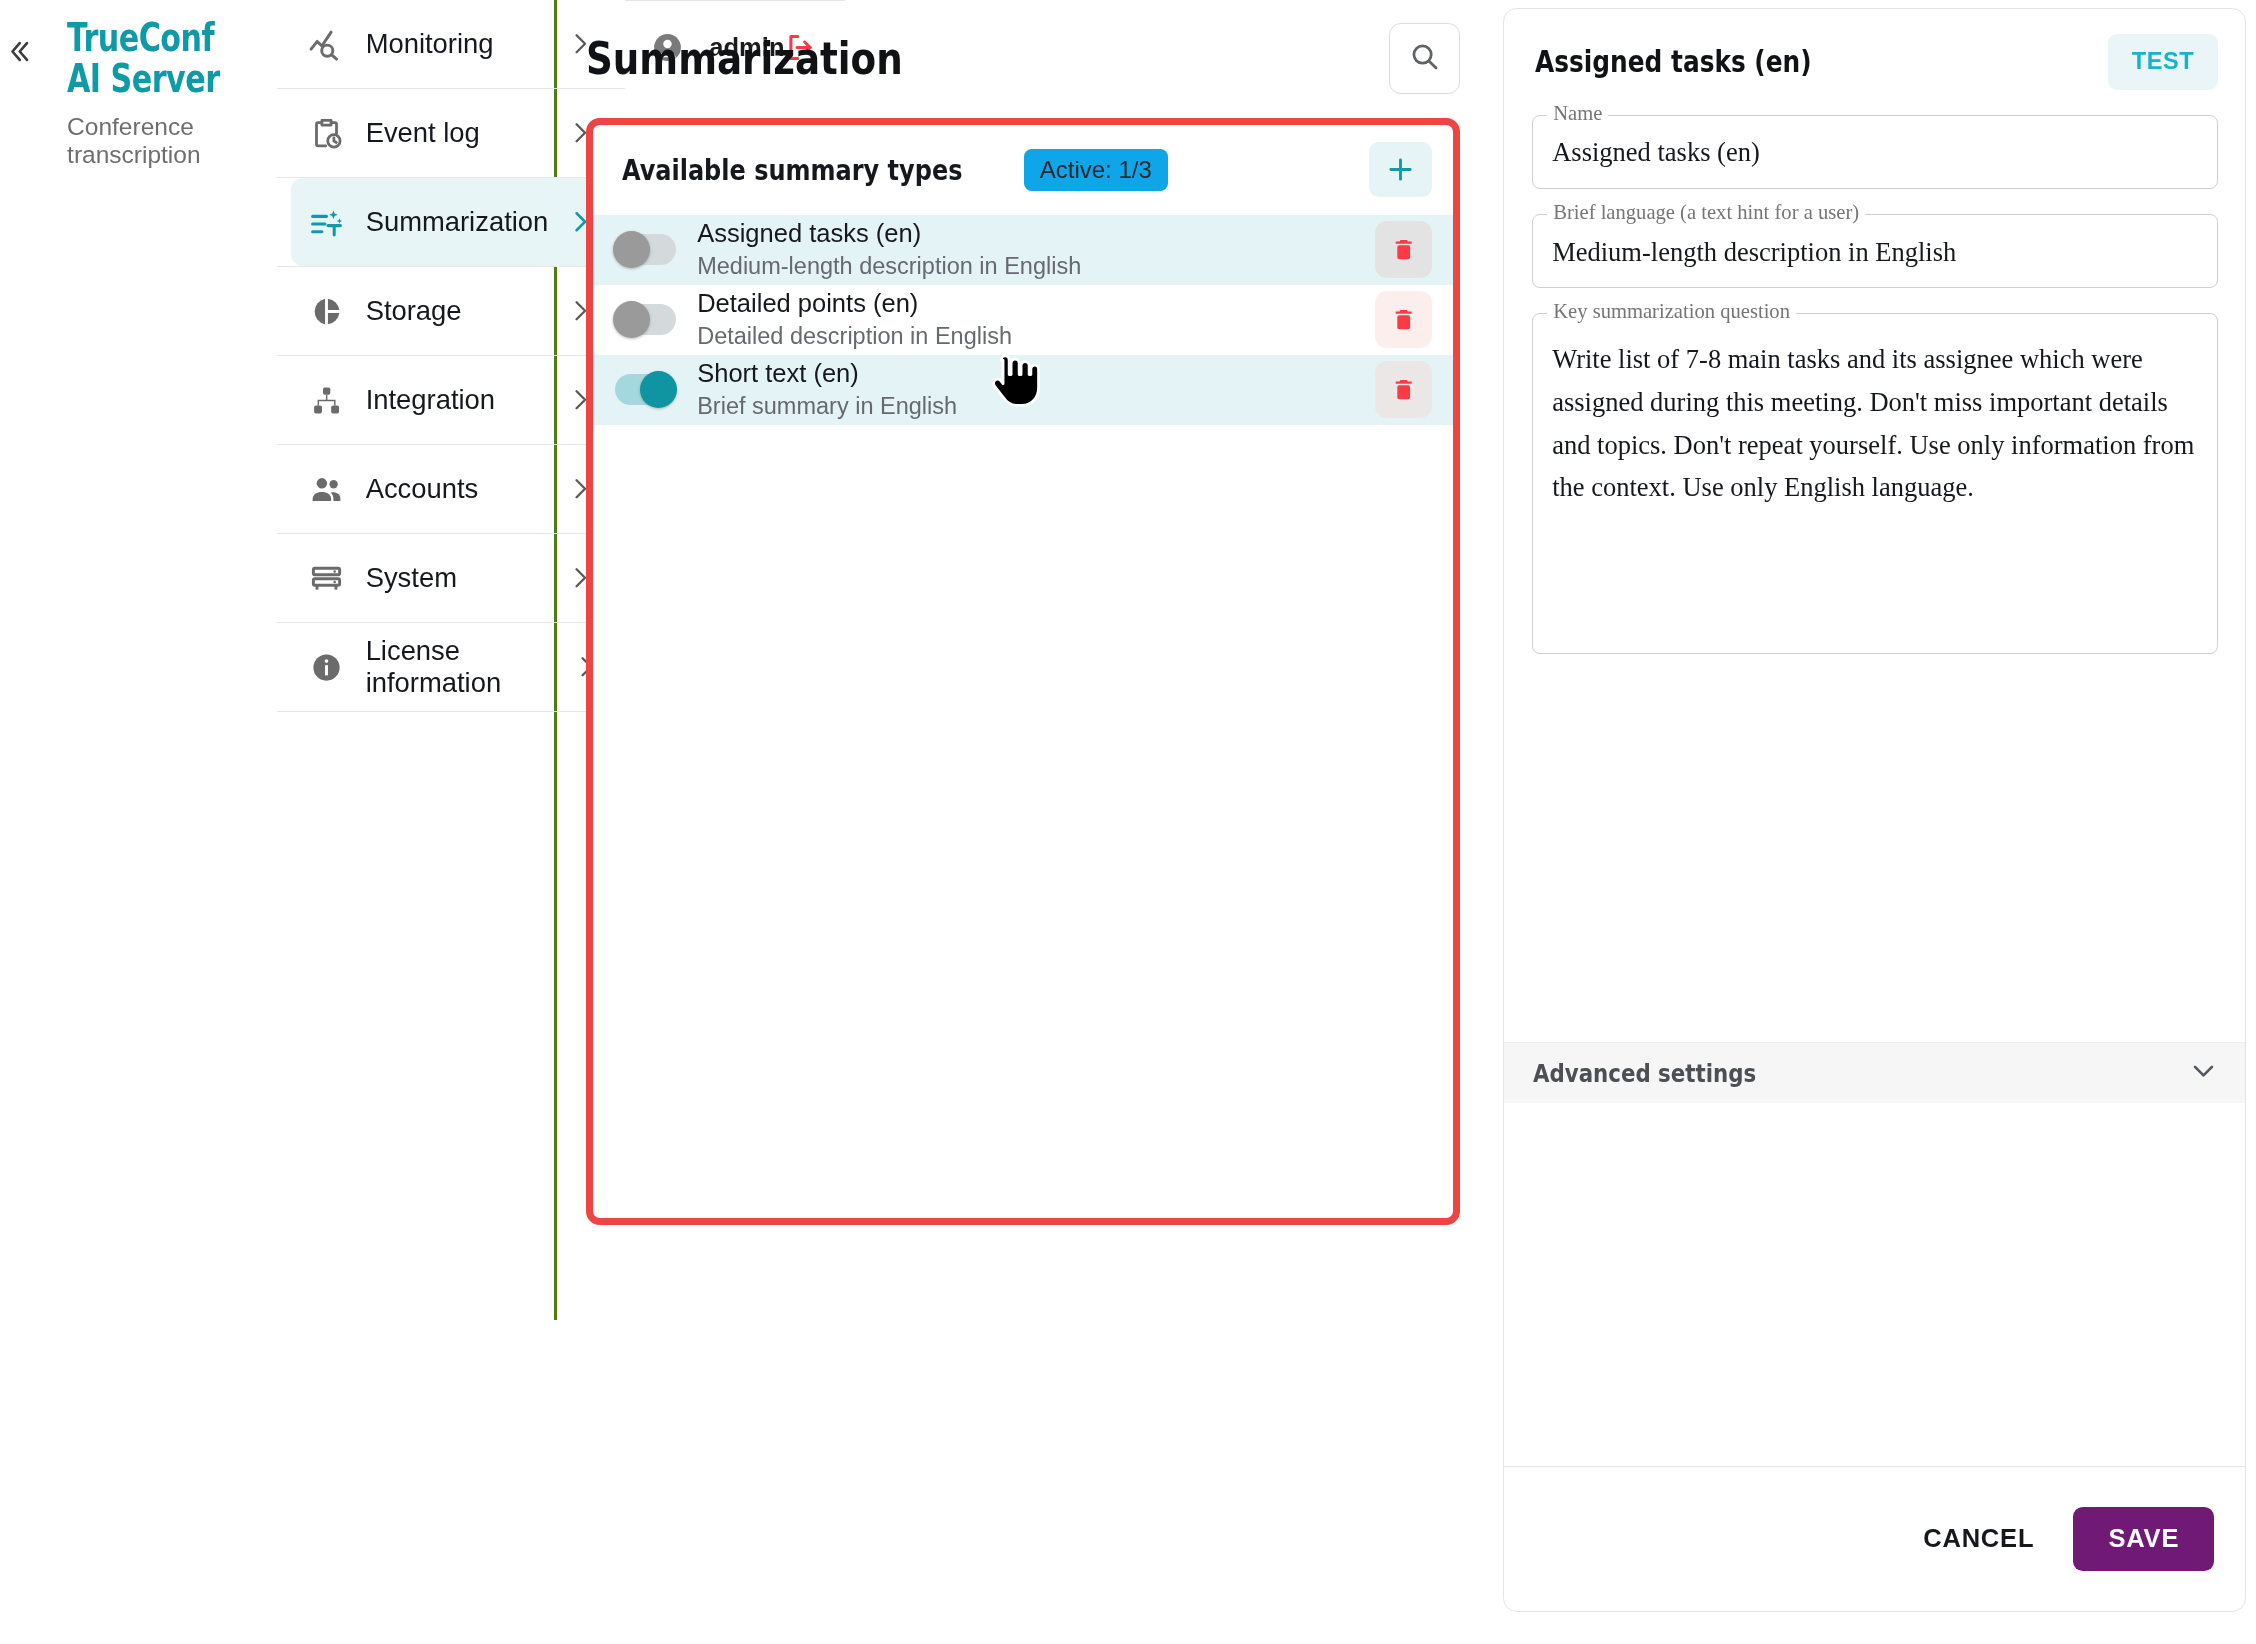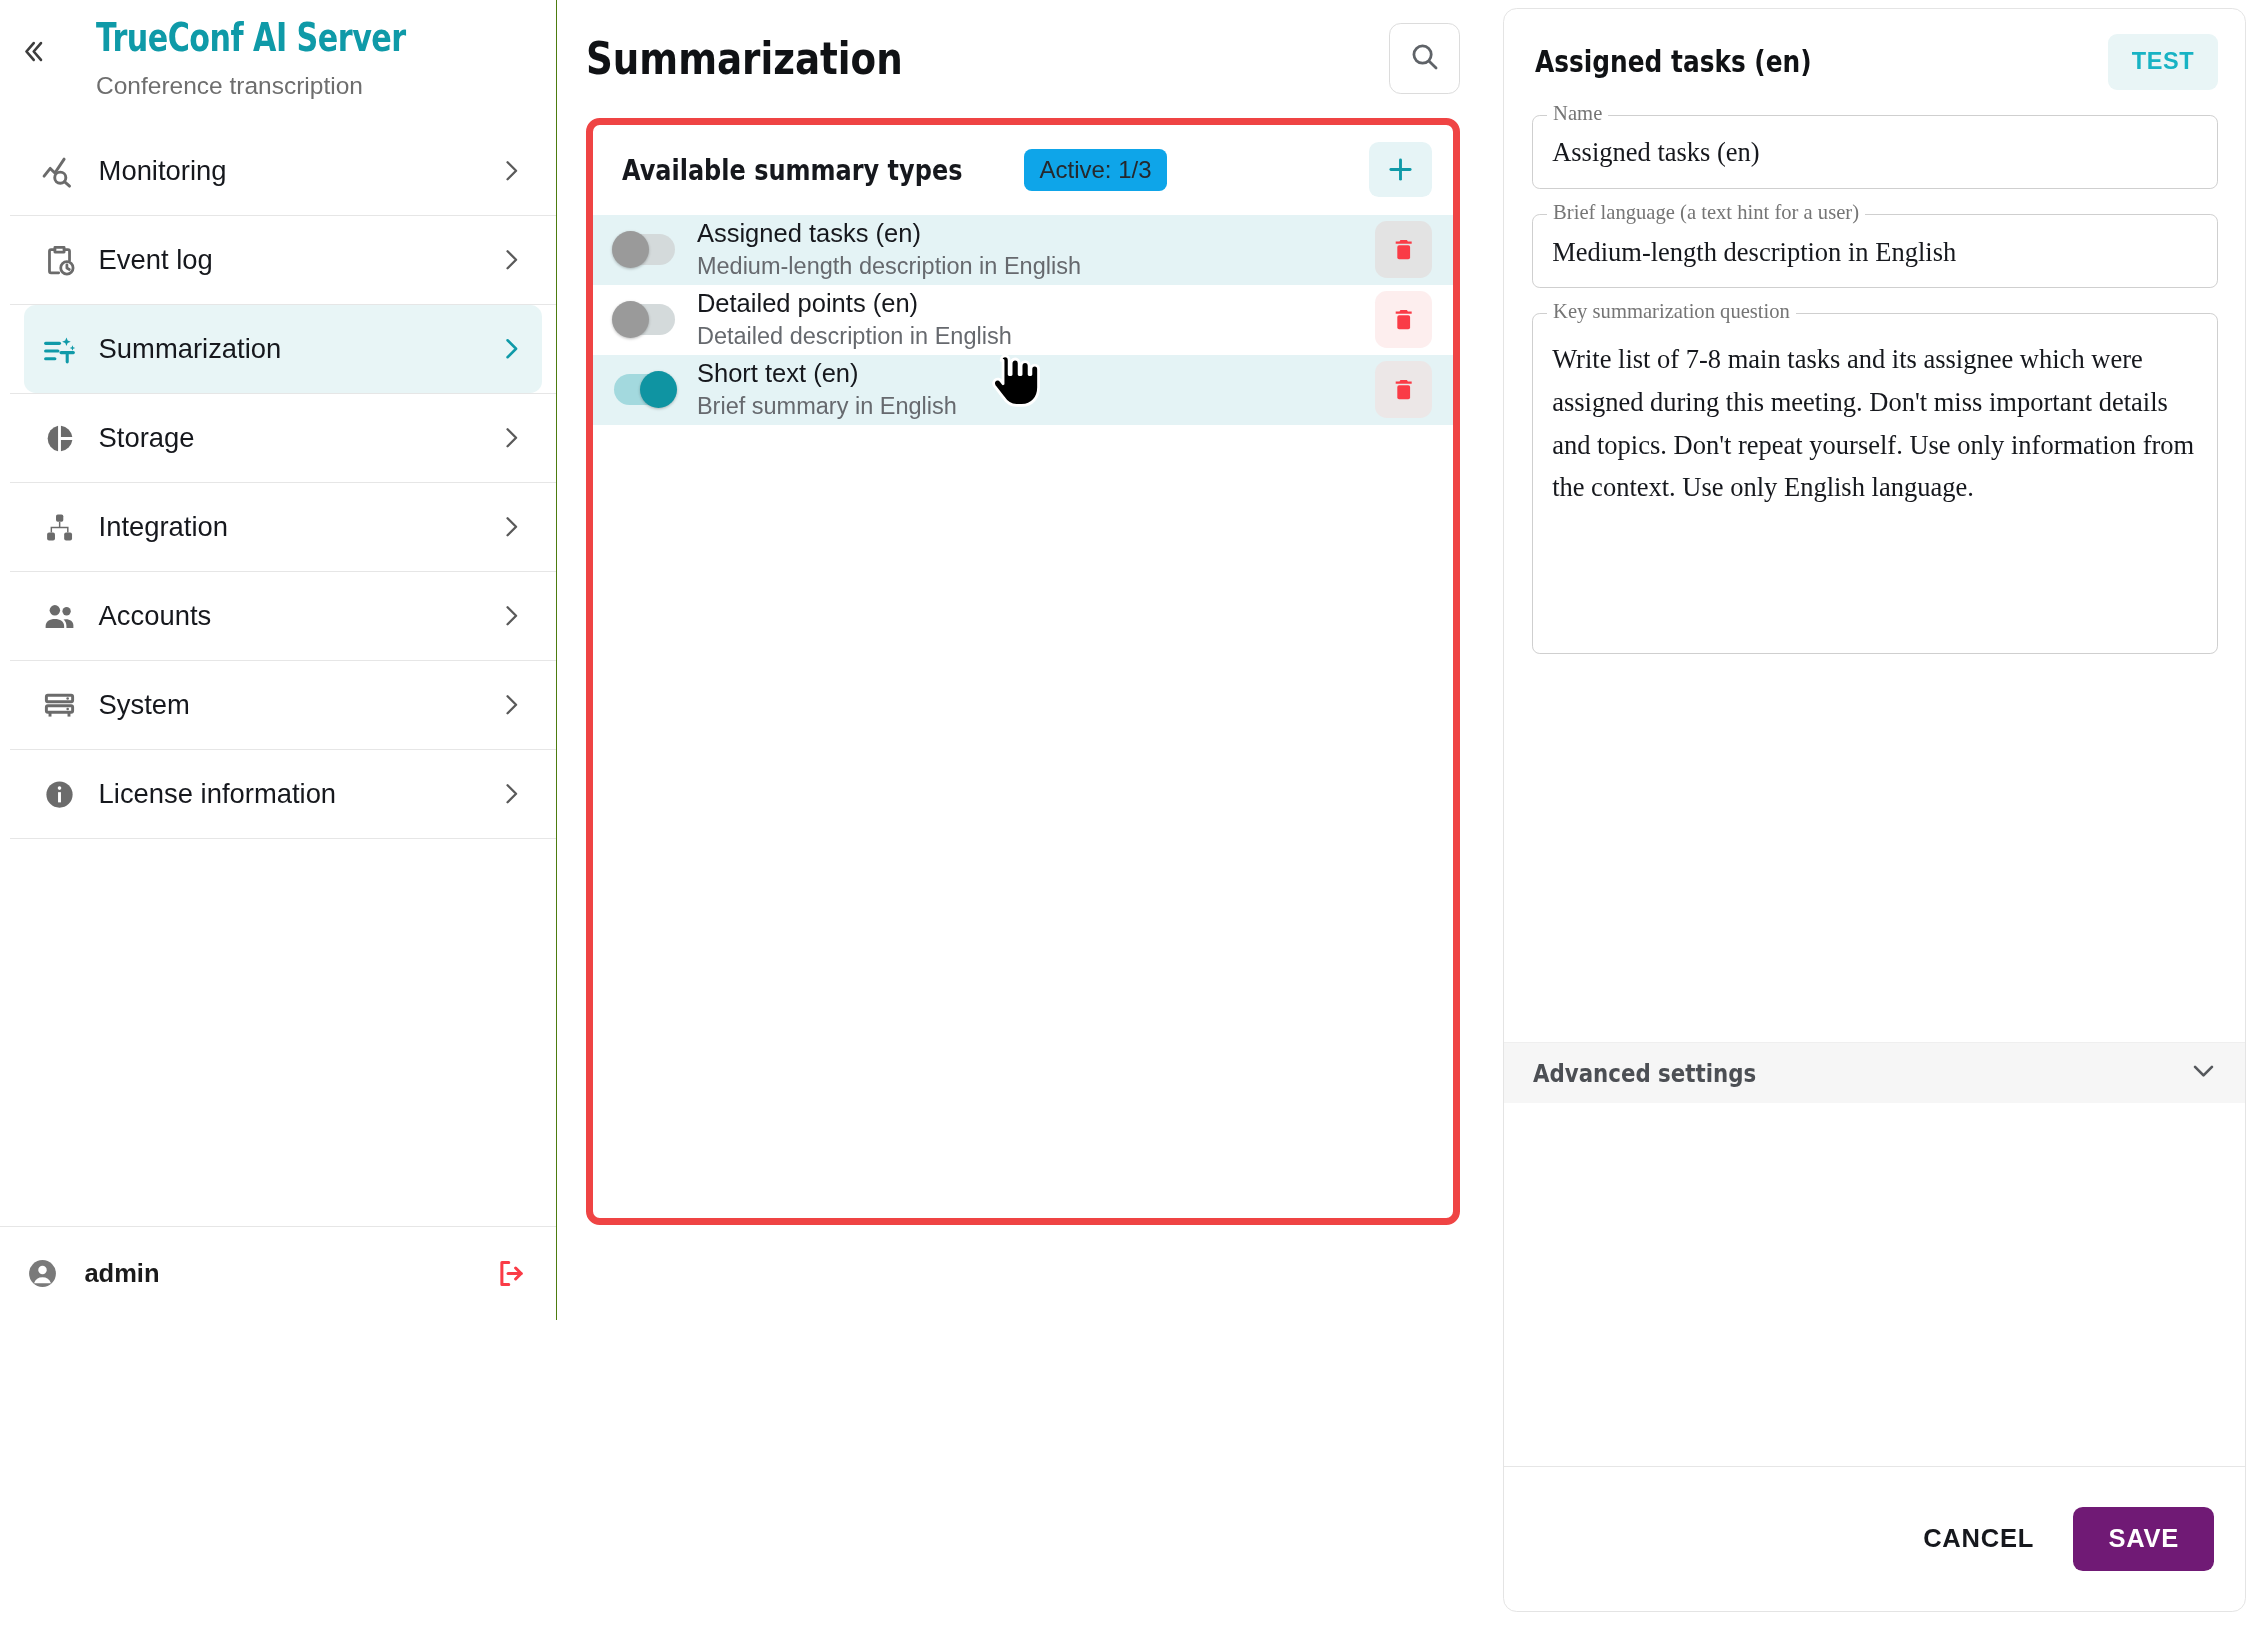--- a/index.html
+++ b/index.html
@@ -8,22 +8,22 @@
     background: #ffffff;
     font-family: "Liberation Sans", sans-serif;
     overflow: hidden;
   }
   .app { display: flex; width: 2256px; height: 1645px; }
 
   
   .sidebar {
     width: 557px; height: 1320px;
     background: #ffffff;
-    border-right: 1px solid #4d7c0f;
-    display: flex; flex-direction: column;
+    border-right: 3px solid #4d7c0f;
+    display: flex; flex-direction: row;
     position: relative;
   }
   .brand-row {
     display: flex; align-items: flex-start;
     padding: 17.6px 0 0 0; height: 127px;
   }
   .collapse-btn {
     width: 65px; display: flex; align-items: flex-start;
     justify-content: center; padding-top: 19.6px;
     color: #3d3d3d; font-size: 31px; line-height: 1; cursor: pointer;

